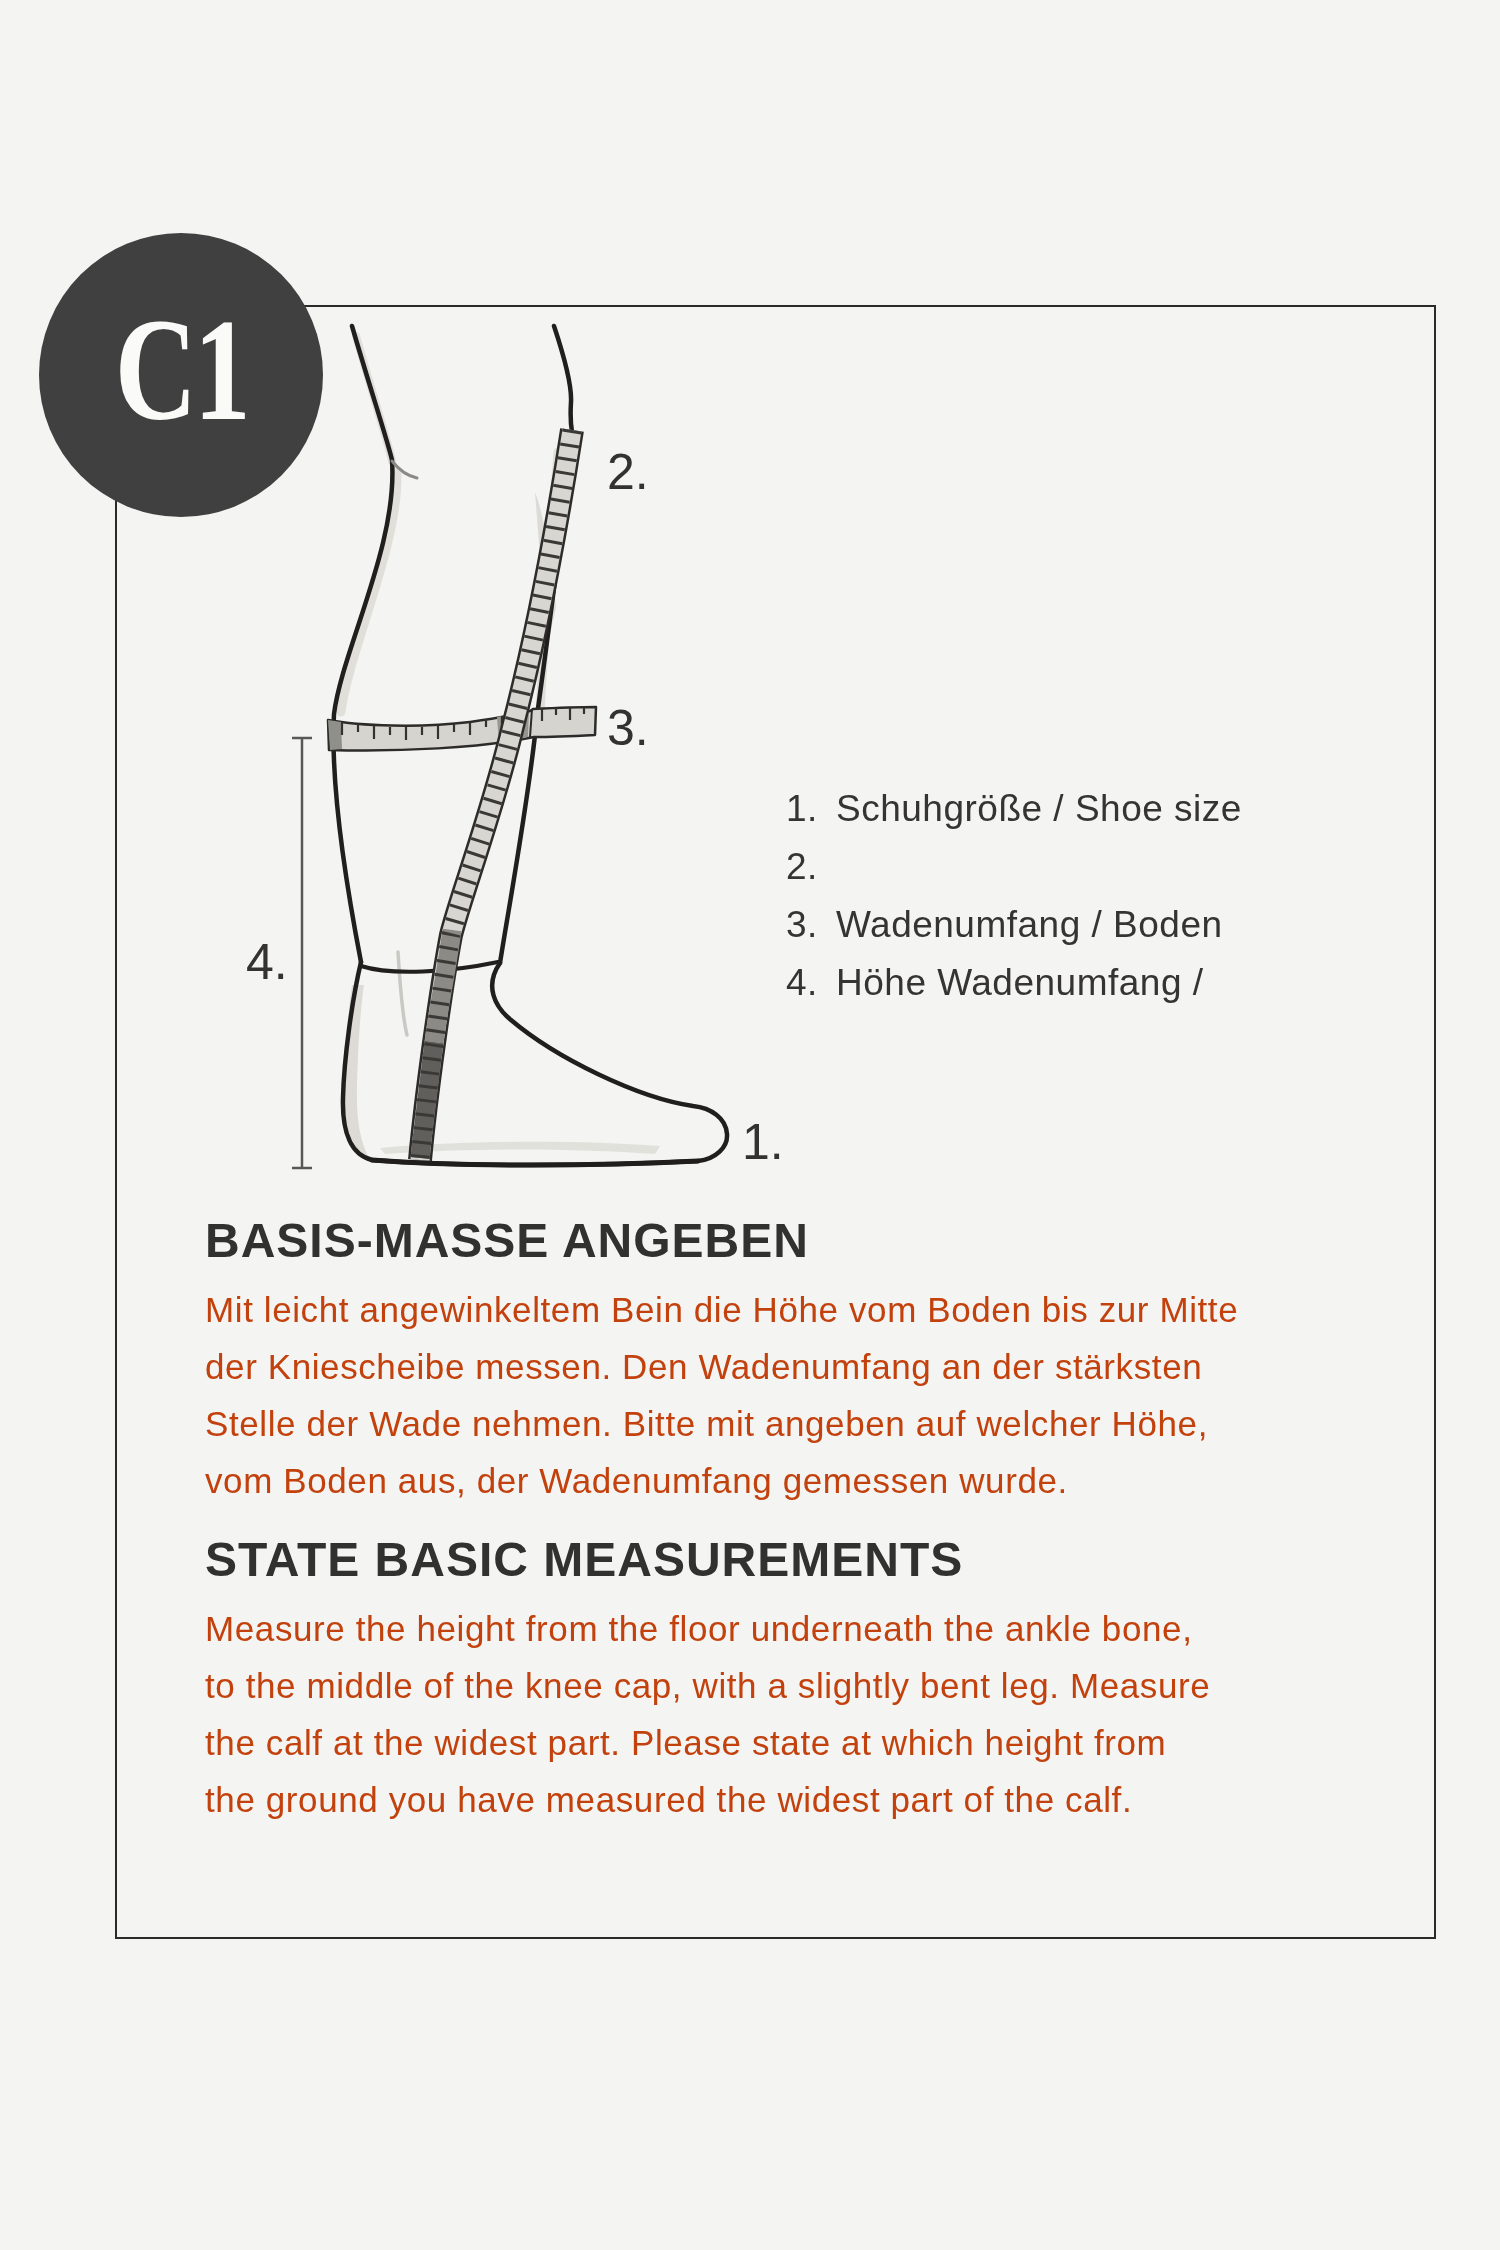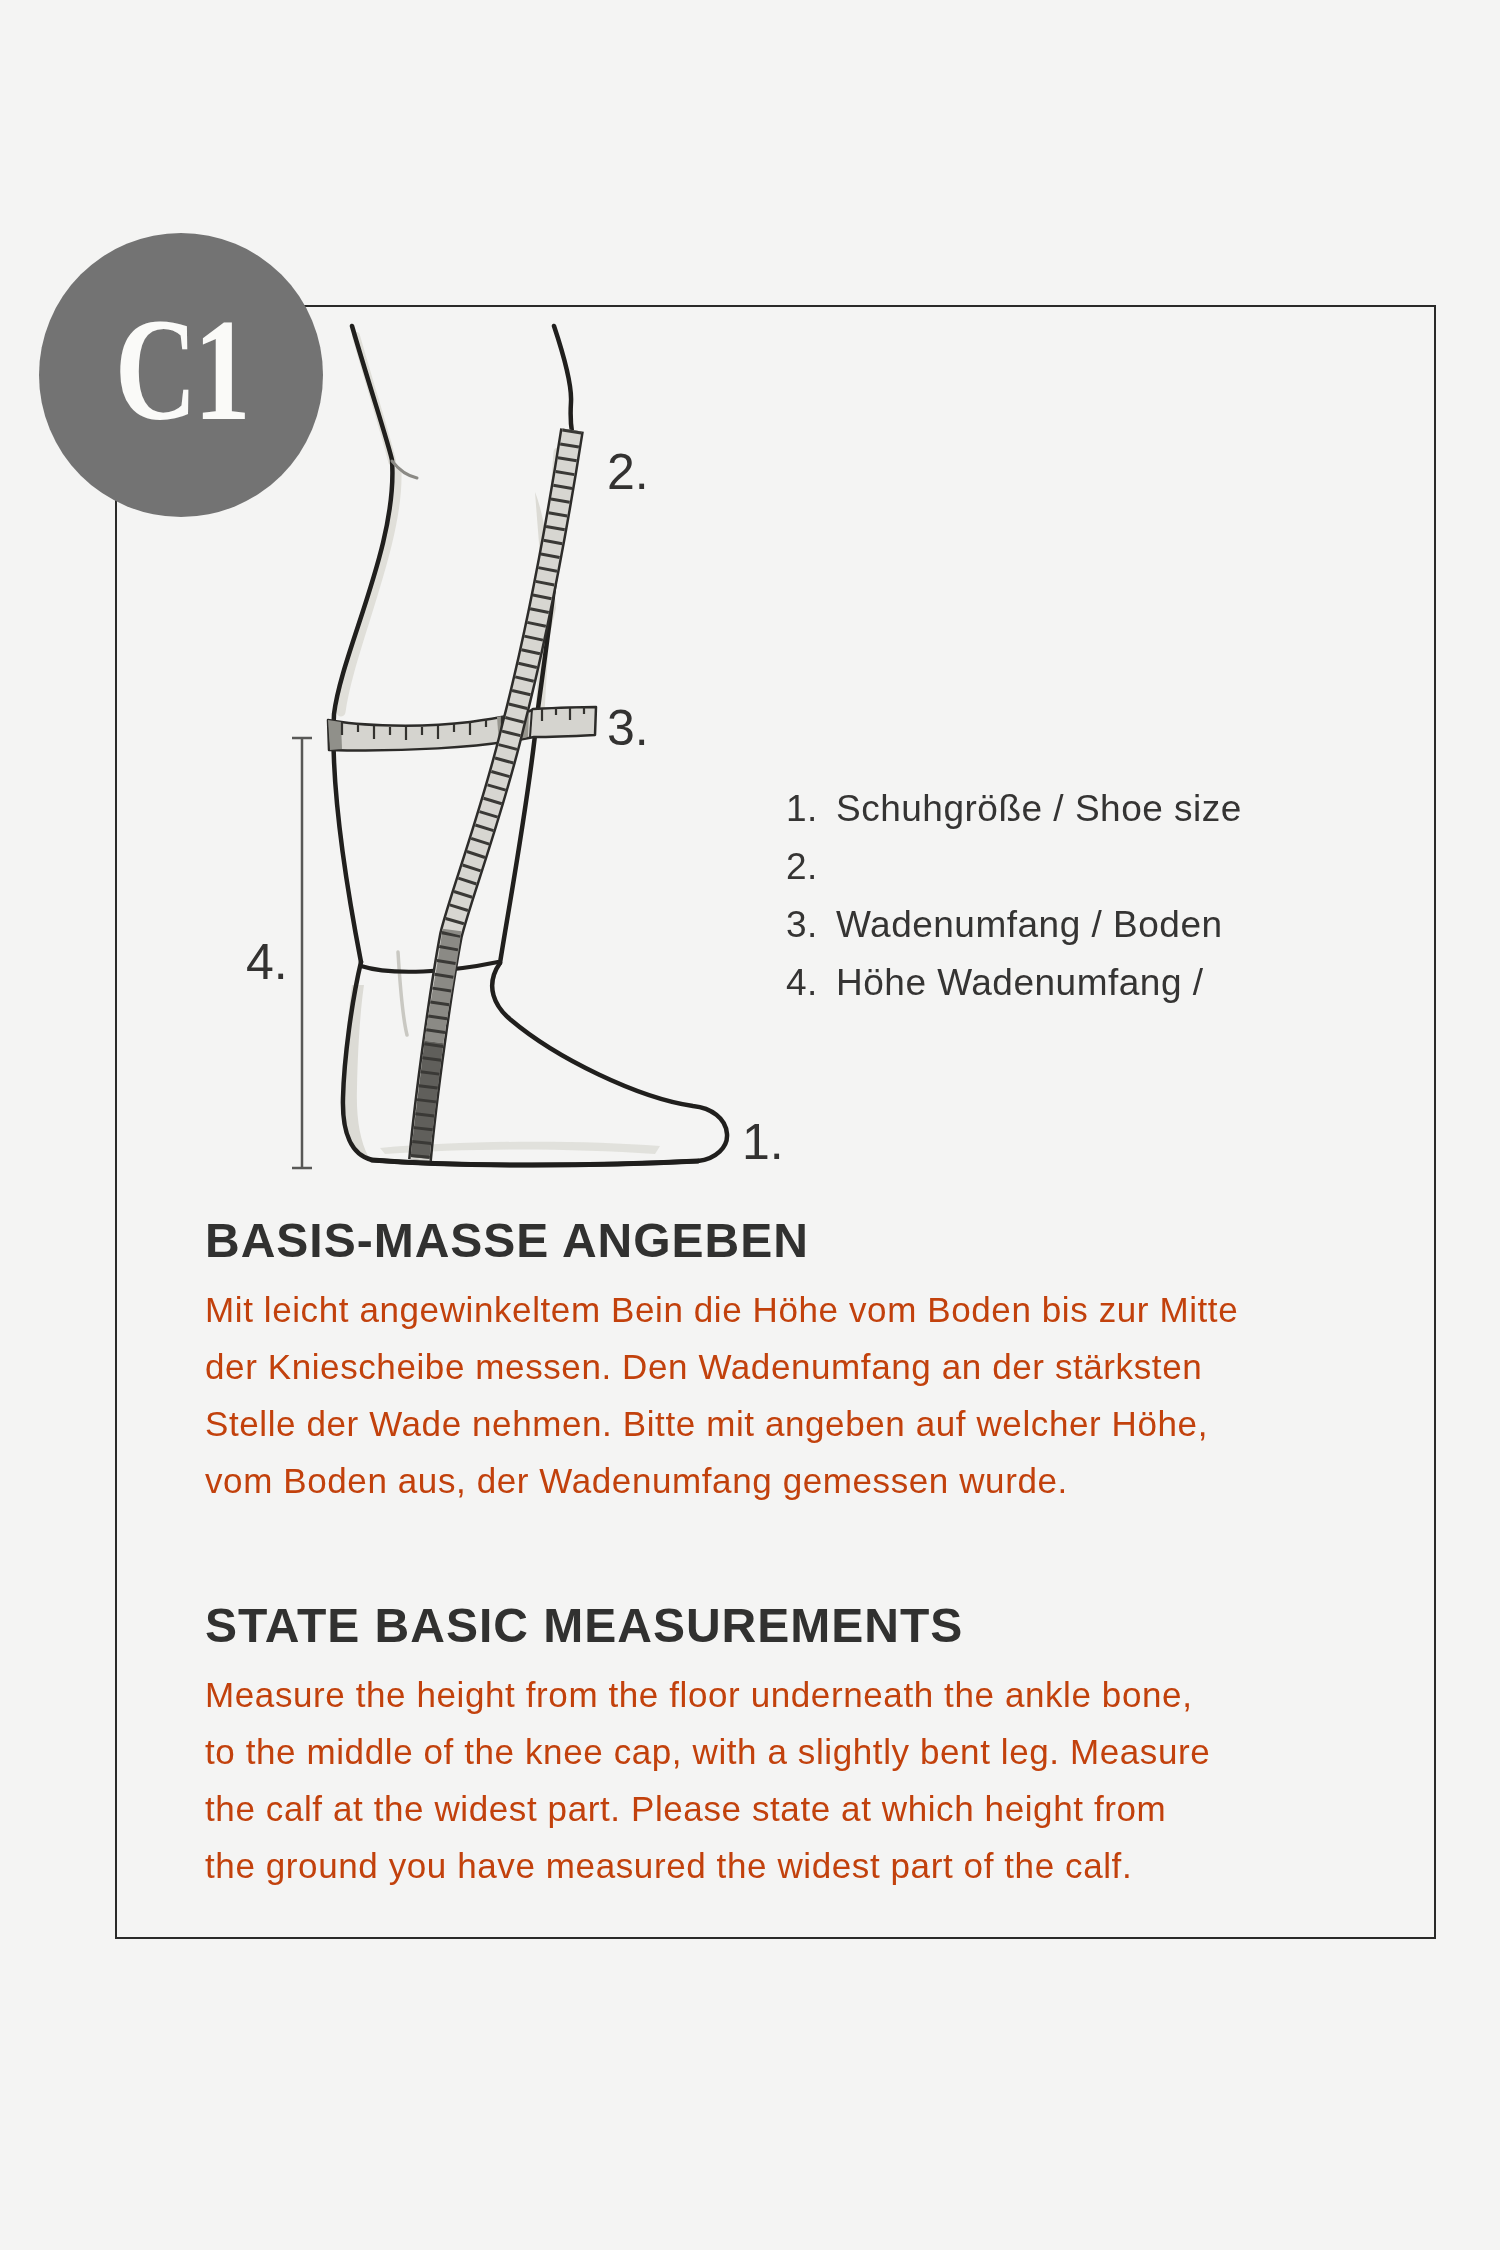--- a/index.html
+++ b/index.html
@@ -1,31 +1,31 @@
 <!DOCTYPE html>
 <html><head>
 <meta charset="utf-8">
 <style>
   html,body{margin:0;padding:0;background:#f4f4f3;}
   .page{position:relative;width:1500px;height:2250px;background:#f4f4f3;overflow:hidden;
         font-family:"Liberation Sans","DejaVu Sans",sans-serif;}
   .frame{position:absolute;left:115px;top:305px;width:1317px;height:1630px;
          border:2px solid #2a2a29;background:#f4f4f3;}
   .badge{position:absolute;left:39px;top:233px;width:284px;height:284px;border-radius:50%;
-         background:#737373;display:flex;align-items:center;justify-content:center;z-index:5;}
+         background:#404040;display:flex;align-items:center;justify-content:center;z-index:5;}
   .badge-label{color:#fafaf8;font-family:"Liberation Serif","DejaVu Serif",serif;font-weight:bold;
          font-size:146px;line-height:1;transform:scaleX(0.78);letter-spacing:-4px;padding-bottom:10px;}
   .diagram{position:absolute;left:246px;top:300px;width:560px;height:880px;}
   .diagram-label{font-family:"Liberation Sans","DejaVu Sans",sans-serif;font-size:50px;fill:#333231;}
   .legend{position:absolute;left:786px;top:780px;}
   .legend-row{display:flex;font-size:37px;line-height:58px;color:#353433;letter-spacing:0.5px;}
   .legend-num{display:inline-block;width:50px;flex:0 0 50px;}
   .section{position:absolute;left:205px;width:1200px;}
   .section-de{top:1213px;}
-  .section-en{top:1598px;}
+  .section-en{top:1532px;}
   .section h2{margin:0;font-size:48px;line-height:56px;font-weight:bold;color:#313130;letter-spacing:1px;}
   .section p{margin:12px 0 0 0;font-size:35px;line-height:57px;color:#c2410c;letter-spacing:0.6px;
              white-space:pre-line;}
 </style>
 </head>
 <body>
 
 <div class="page">
 
   <div class="frame"></div>

